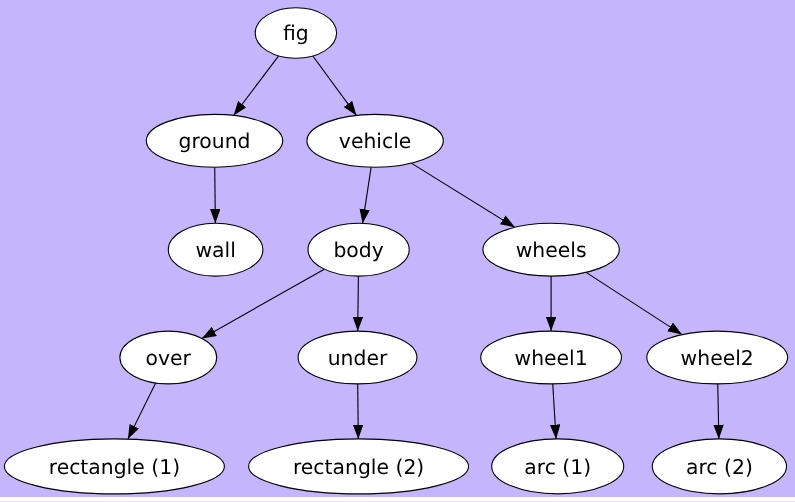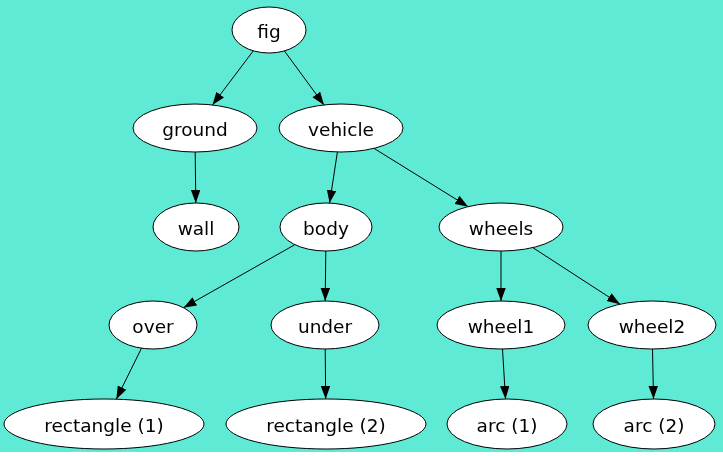--- a/index.html
+++ b/index.html
@@ -4,21 +4,21 @@
 <style>
   html, body {
     margin: 0;
     padding: 0;
     background: #ffffff;
   }
   .stage {
     position: relative;
     width: 723px;
     height: 452px;
-    background: #5eead4;
+    background: #c4b5fd;
     overflow: hidden;
   }
   svg.graph {
     display: block;
     width: 723px;
     height: 456px;
   }
   .node-label {
     font-family: "DejaVu Sans", "Liberation Sans", sans-serif;
     font-size: 18.5px;

